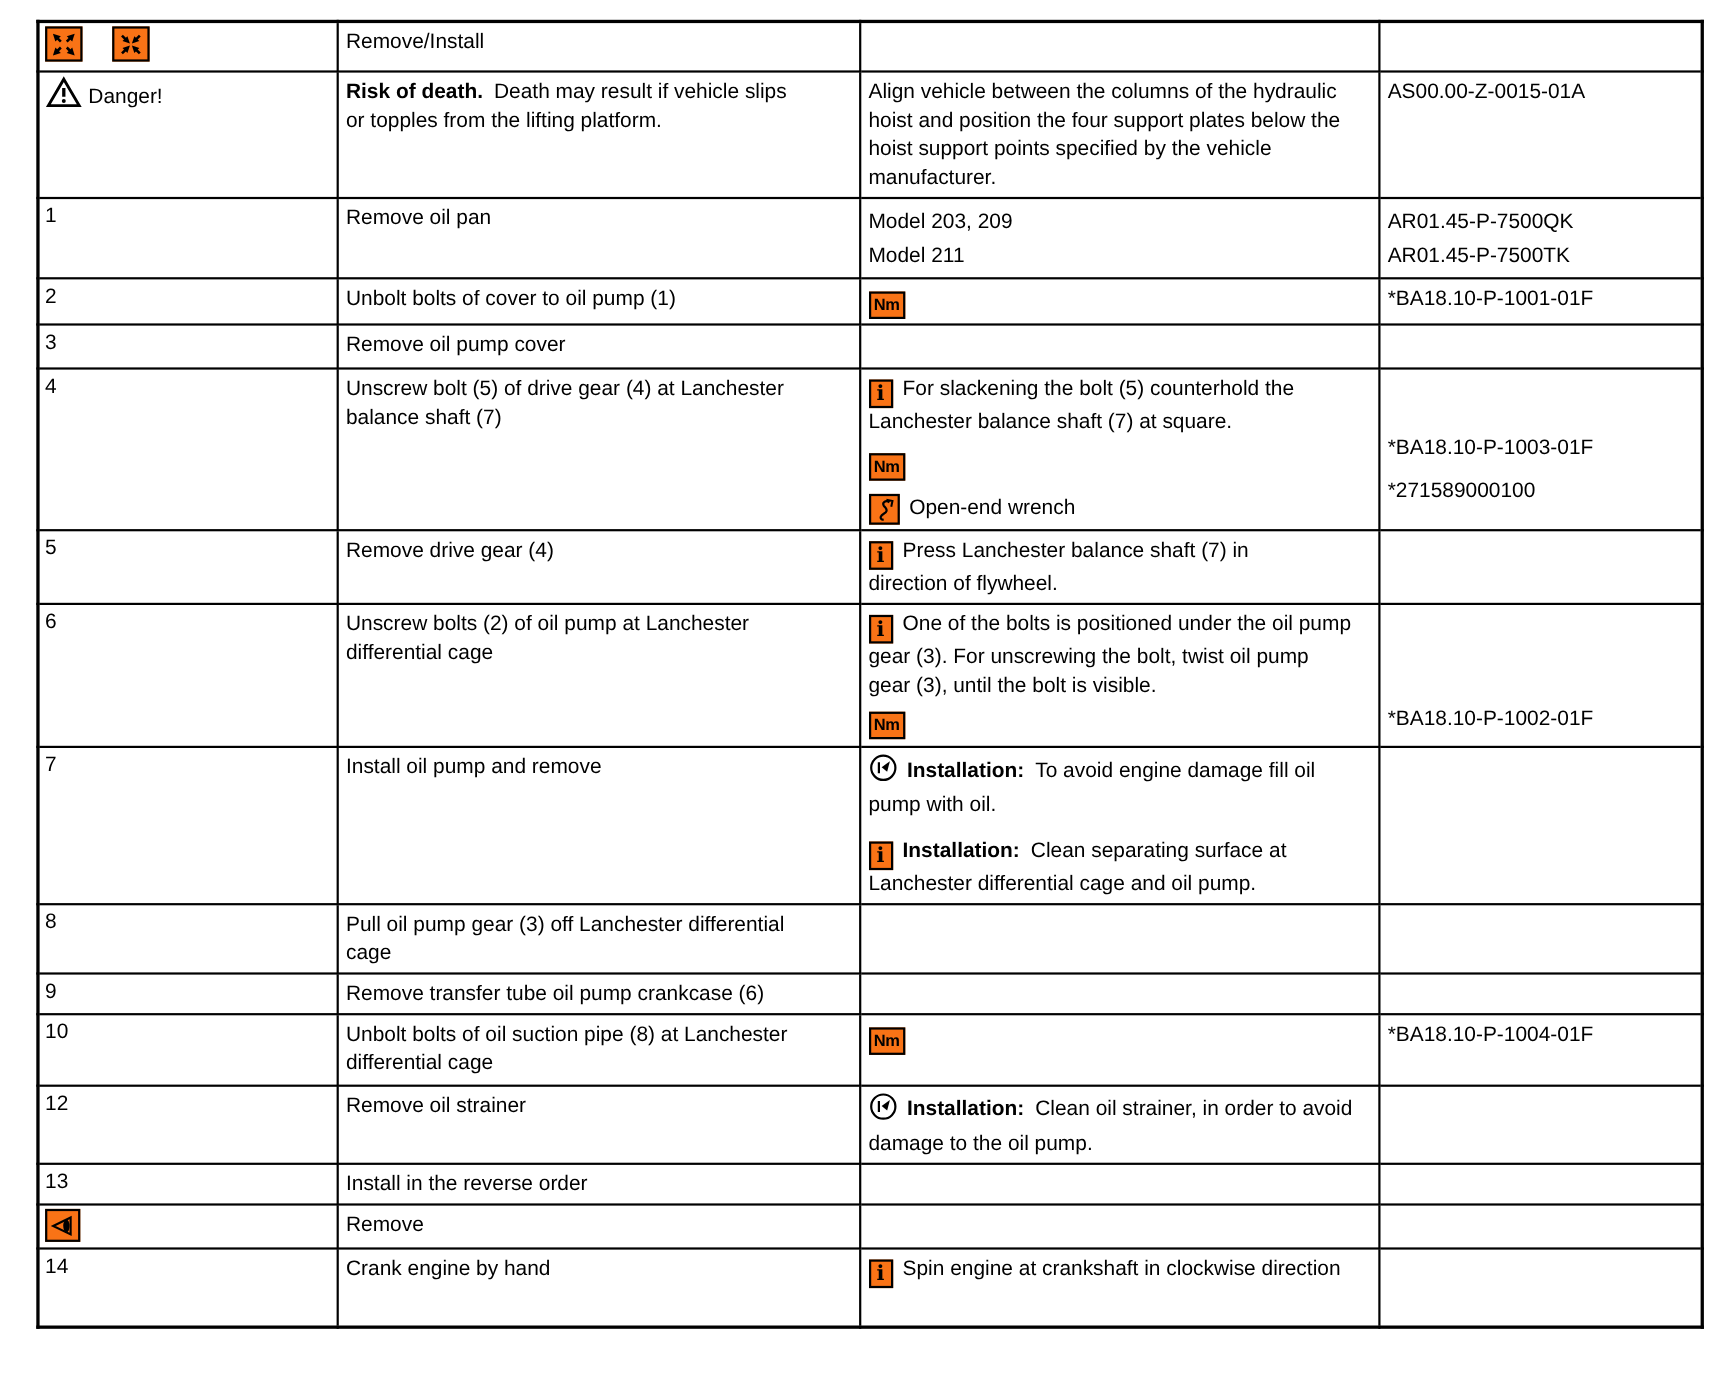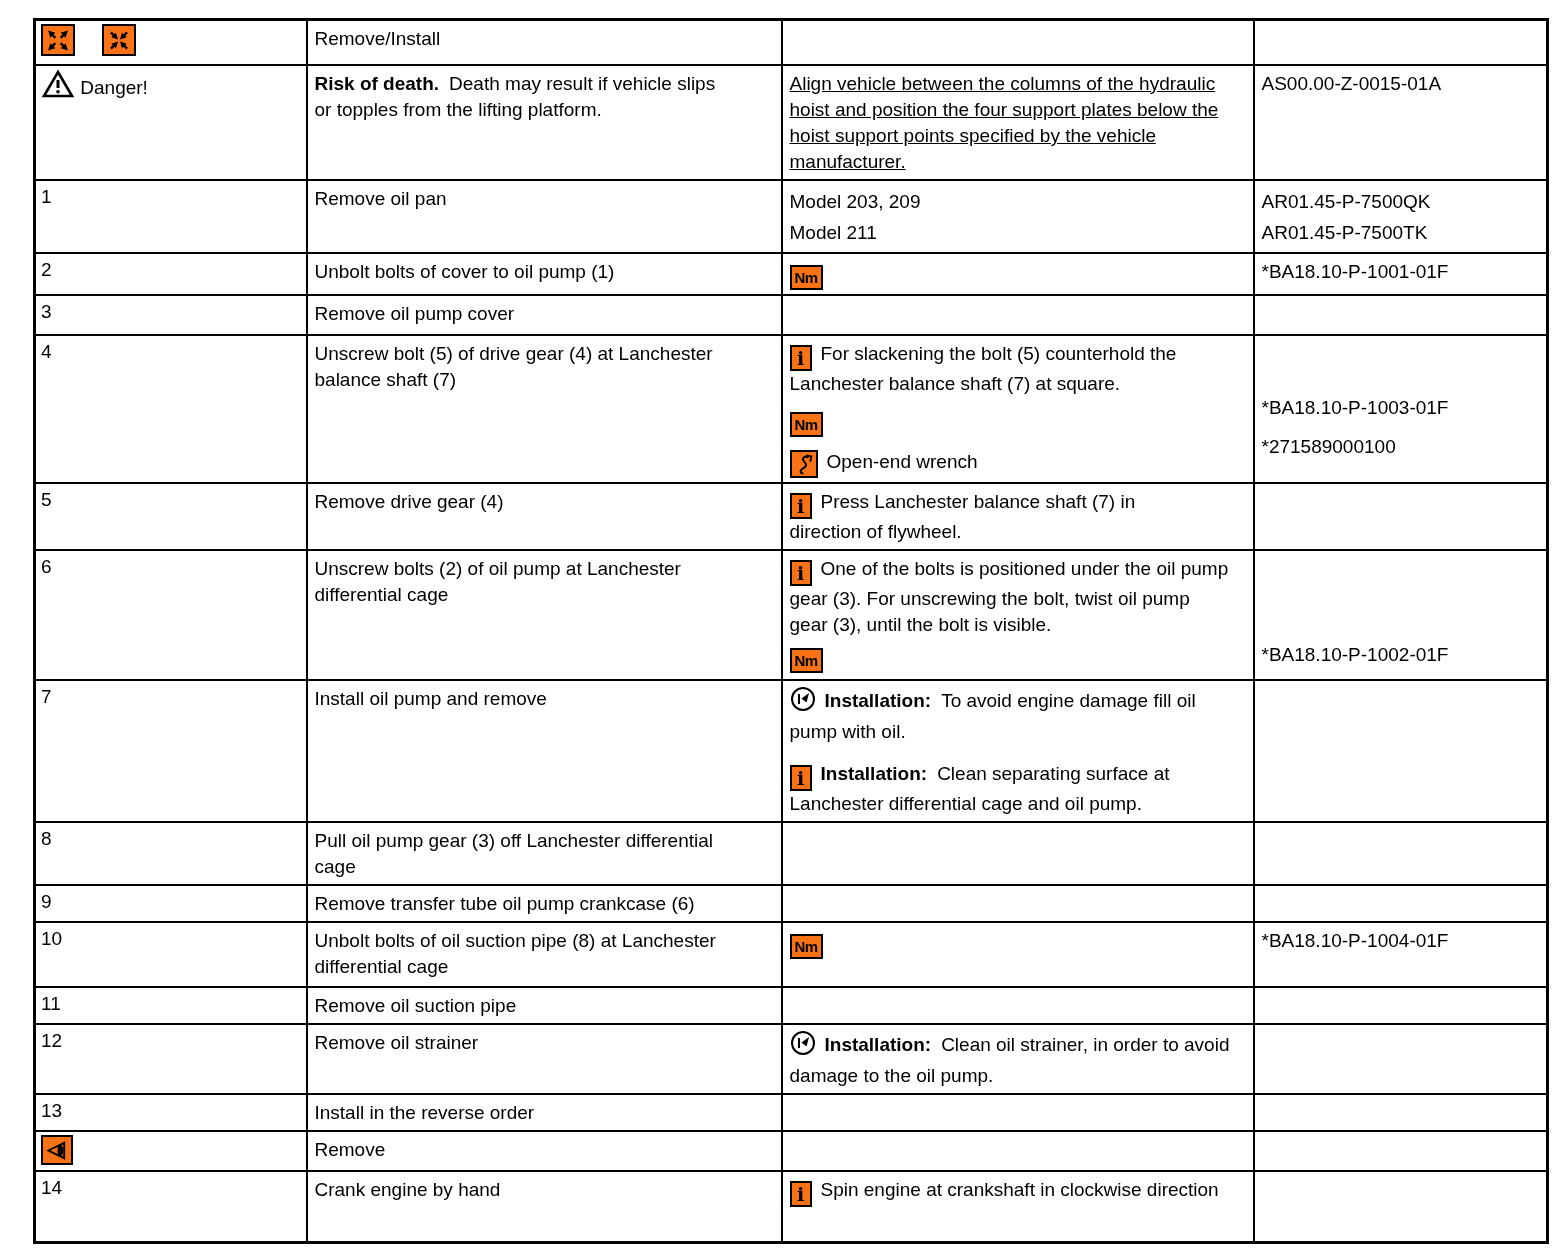--- a/index.html
+++ b/index.html
@@ -20,21 +20,21 @@
   }
   td {
     border: 2px solid #000;
     vertical-align: top;
     padding: 5px 8px 4px 7px;
     line-height: 26px;
   }
   td.c1 { padding-left: 5px; padding-top: 3px; }
   .mw400 { max-width: 400px; }
   .mw420 { max-width: 420px; }
-  .mw430 { max-width: 432px; text-decoration: underline; }
+  .mw430 { max-width: 432px; }
   .mw440 { max-width: 442px; }
   .lead { font-weight: bold; margin-right: 10px; }
   
   .ibox {
     display: inline-block;
     border: 2px solid #000;
     text-align: center;
     vertical-align: -6px;
     background: #f97316;
   }
@@ -271,28 +271,20 @@
             <div class="mw420">Unbolt bolts of oil suction pipe (8) at Lanchester differential cage</div>
           </td>
   <td>
     <span class="ibox nm-box">Nm</span>
   </td>
   <td>
             <div>*BA18.10-P-1004-01F</div>
           </td>
 </tr>
 
-<tr style="height:37px">
-  <td class="c1"><span>11</span></td>
-  <td>
-            <div>Remove oil suction pipe</div>
-          </td>
-  <td></td>
-  <td></td>
-</tr>
 
 <tr style="height:68px">
   <td class="c1"><span>12</span></td>
   <td>
             <div class="mw420">Remove oil strainer</div>
           </td>
   <td>
     <div class="note mw440">
       <span class="circ-icon icon-lead"><svg width="26" height="26" viewBox="0 0 26 26">
         <circle cx="13" cy="13" r="11" fill="none" stroke="#000" stroke-width="2"></circle>

